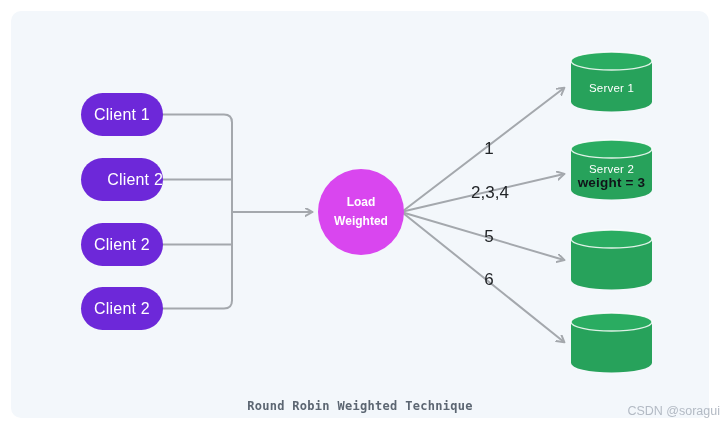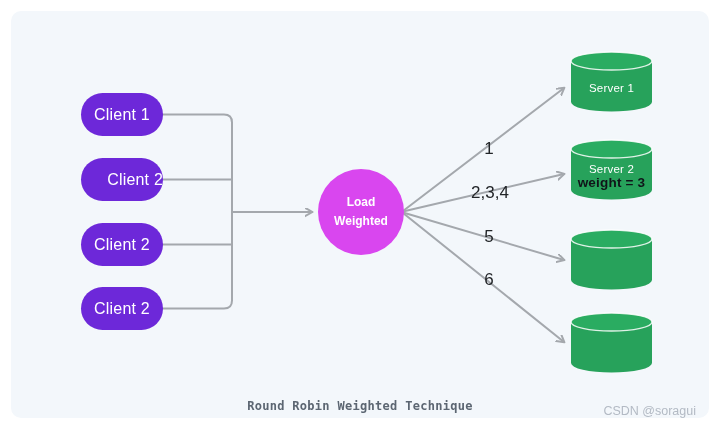--- a/index.html
+++ b/index.html
@@ -62,21 +62,21 @@
     font-size:17px; fill:#222528;
   }
   .caption {
     position:absolute; left:0; top:399px; width:720px;
     text-align:center;
     font-family:"DejaVu Sans Mono", monospace;
     font-size:12px; font-weight:bold; letter-spacing:.3px;
     color:#5c6672;
   }
   .watermark {
-    position:absolute; right:24px; top:404px;
+    position:absolute; right:0; top:404px;
     font-size:12.5px; color:#b3bac4;
   }
 </style>
 </head>
 <body>
 
 <div class="panel"></div>
 
 <svg class="connector-layer" width="720" height="430" viewBox="0 0 720 430">
   <defs>

